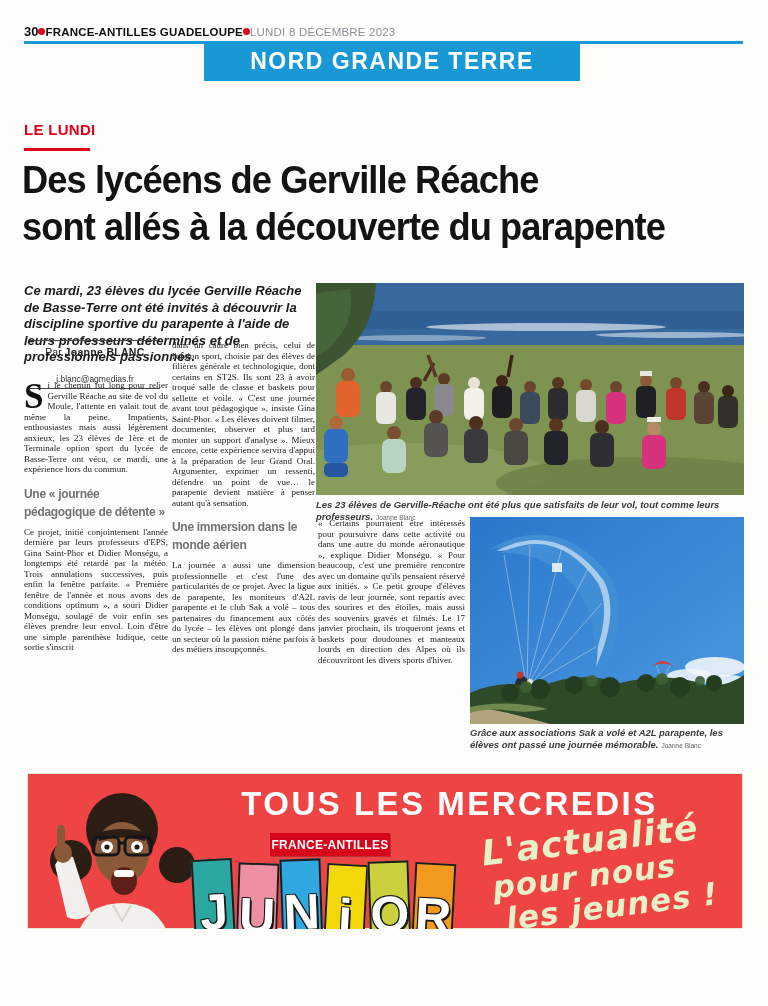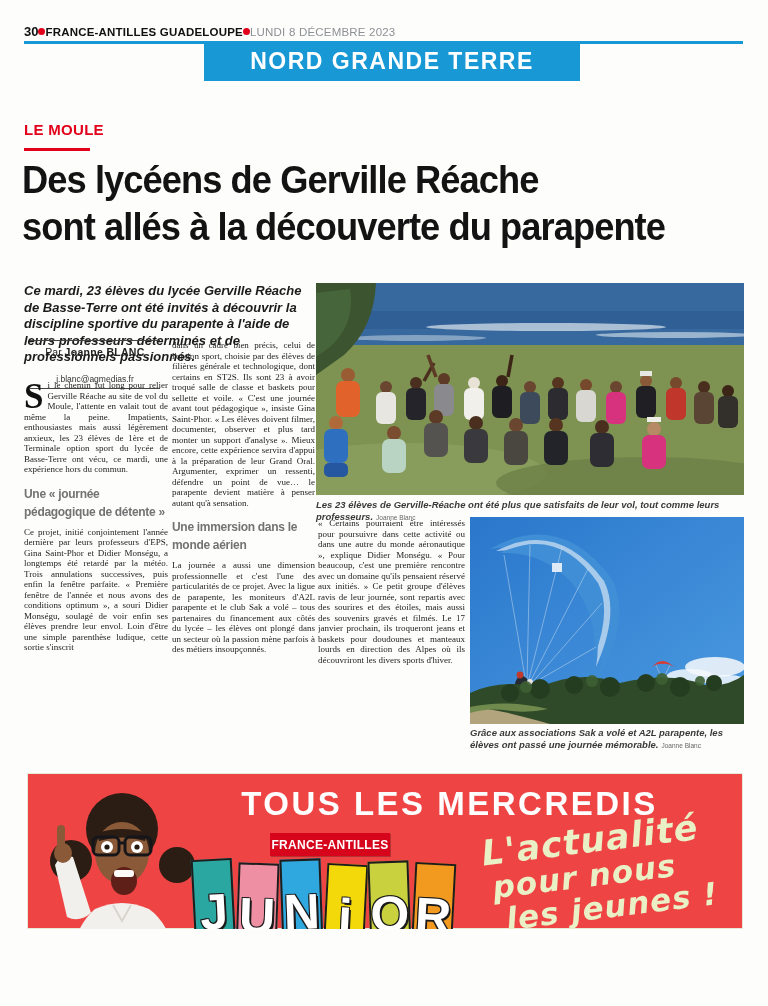--- a/index.html
+++ b/index.html
@@ -89,21 +89,21 @@
   <div class="abs hdr">
     <span class="pg">30</span>
     <span class="dot"></span>
     <span class="mast">FRANCE-ANTILLES GUADELOUPE</span>
     <span class="dot"></span>
     <span class="date">LUNDI 8 DÉCEMBRE 2023</span>
   </div>
   <div class="abs blue-rule"></div>
   <div class="abs banner">NORD GRANDE TERRE</div>
 
-  <div class="abs kicker">LE MOULE</div>
+  <div class="abs kicker">LE LUNDI</div>
   <div class="abs kicker-rule"></div>
   <div class="abs headline">
     <div>Des lycéens de Gerville Réache</div>
     <div>sont allés à la découverte du parapente</div>
   </div>
   <div class="abs lede">Ce mardi, 23 élèves du lycée Gerville Réache de Basse-Terre ont été invités à découvrir la discipline sportive du parapente à l'aide de leurs professeurs déterminés et de professionnels passionnés.</div>
 
   <div class="abs byline">
     <div class="who"><span>Par </span><b>Joanne BLANC</b></div>
     <div class="mail">j.blanc@agmedias.fr</div>

